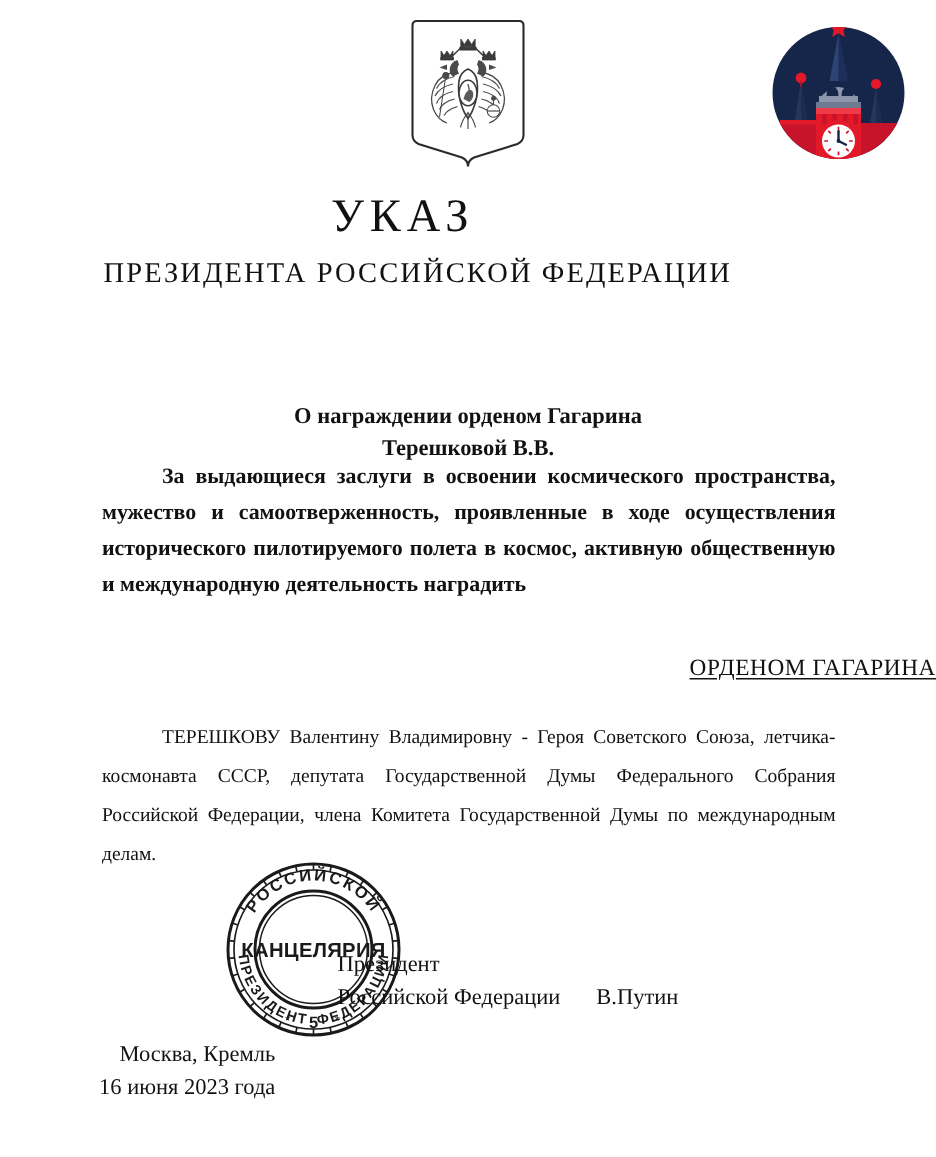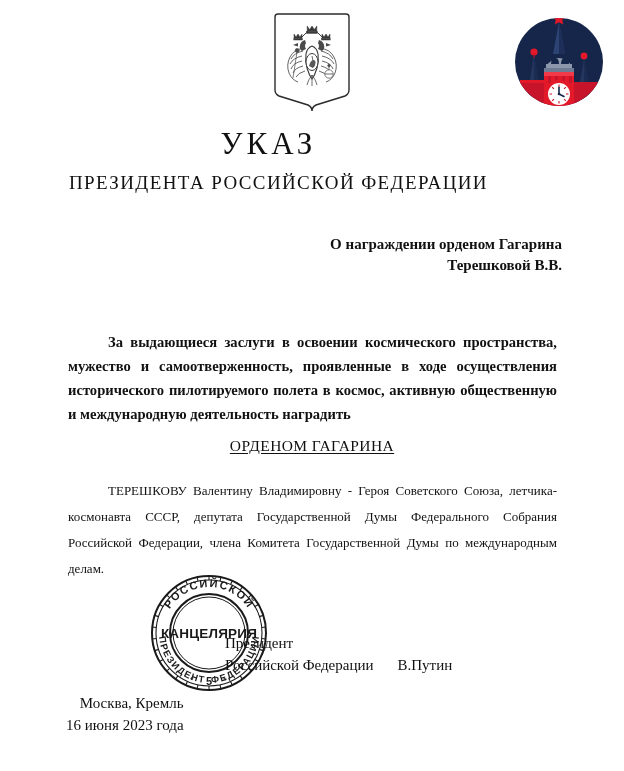--- a/index.html
+++ b/index.html
@@ -54,49 +54,49 @@
     font-size: 19px;
     letter-spacing: 1.4px;
     font-weight: 400;
     line-height: 1;
   }
 
   
   .subject {
     position: absolute;
     left: 62px;
-    top: 234px;
+    top: 268px;
     width: 500px;
-    text-align: right;
+    text-align: center;
     font-size: 15px;
     font-weight: bold;
     line-height: 21px;
   }
 
   
   .body-block {
     position: absolute;
     left: 68px;
     width: 489px;
     text-align: justify;
     text-align-last: left;
   }
   .preamble {
-    top: 330px;
+    top: 306px;
     font-size: 14.6px;
     font-weight: bold;
     line-height: 24px;
     text-indent: 40px;
   }
   .award-name {
     position: absolute;
     left: 0;
     top: 437px;
     width: 624px;
-    text-align: center;
+    text-align: right;
     font-size: 15.5px;
     letter-spacing: 0.4px;
   }
   .award-name span {
     text-decoration: underline;
     text-underline-offset: 2px;
   }
   .recipient {
     top: 478px;
     font-size: 13px;

